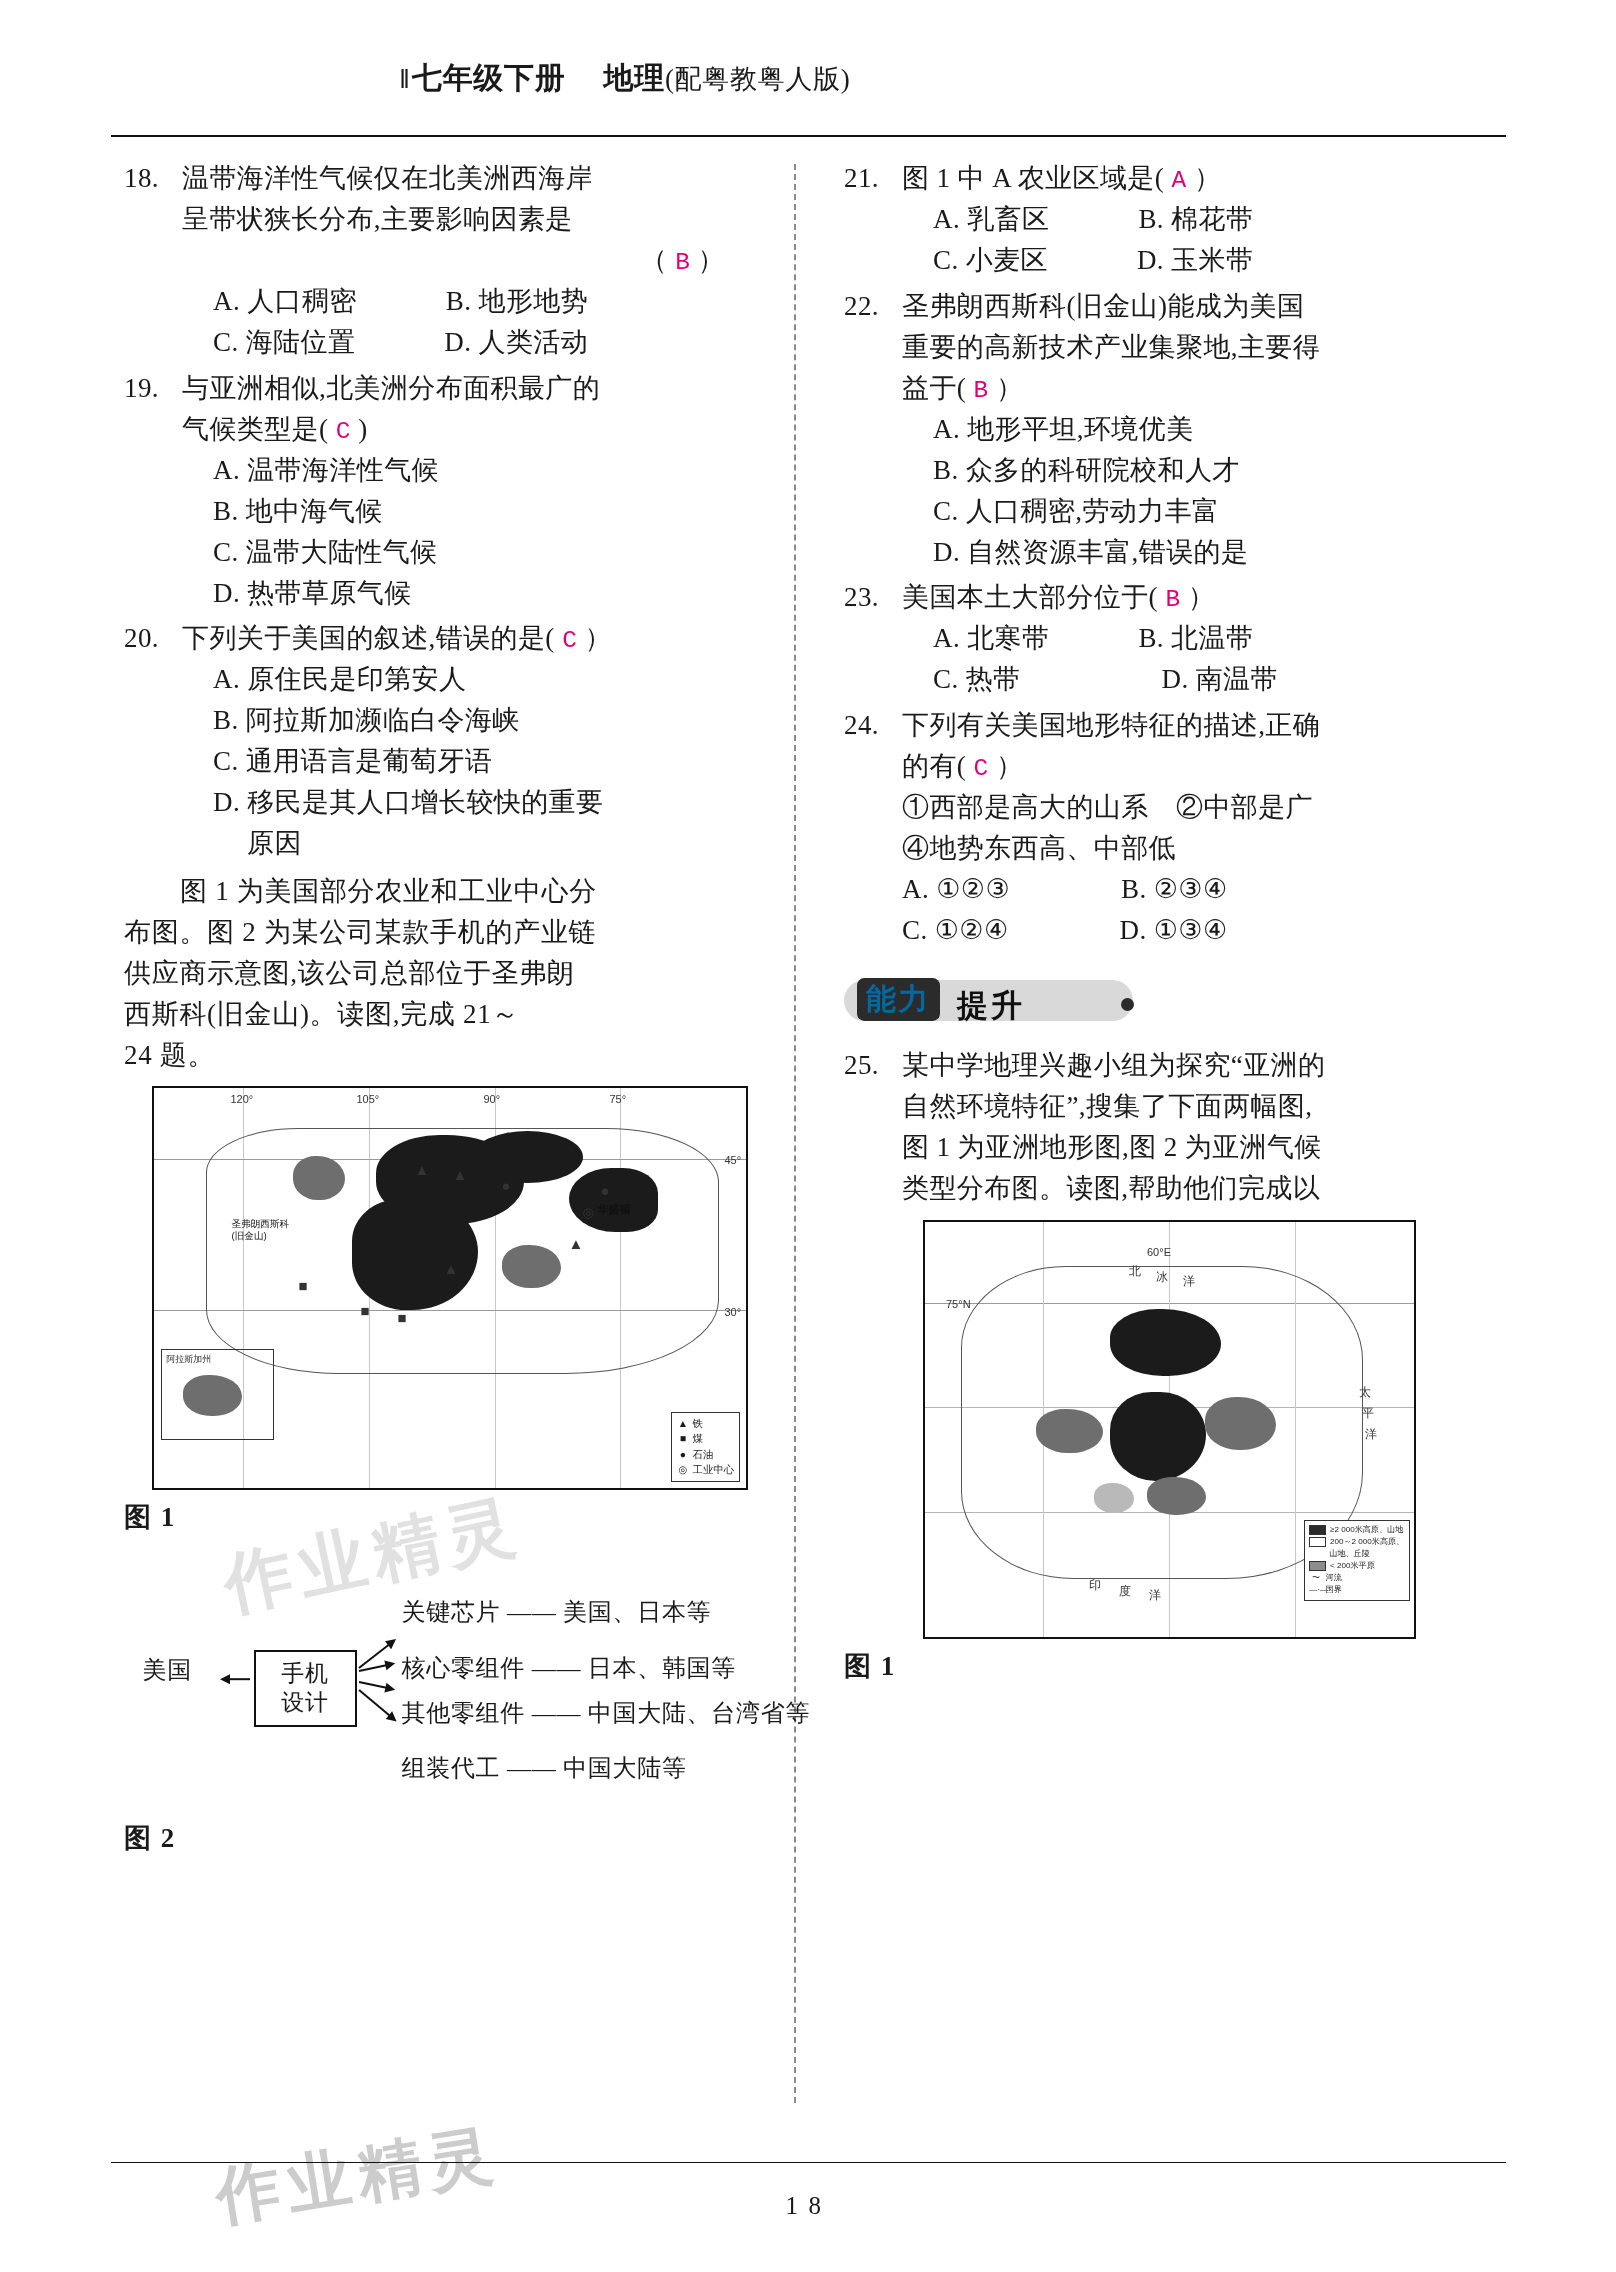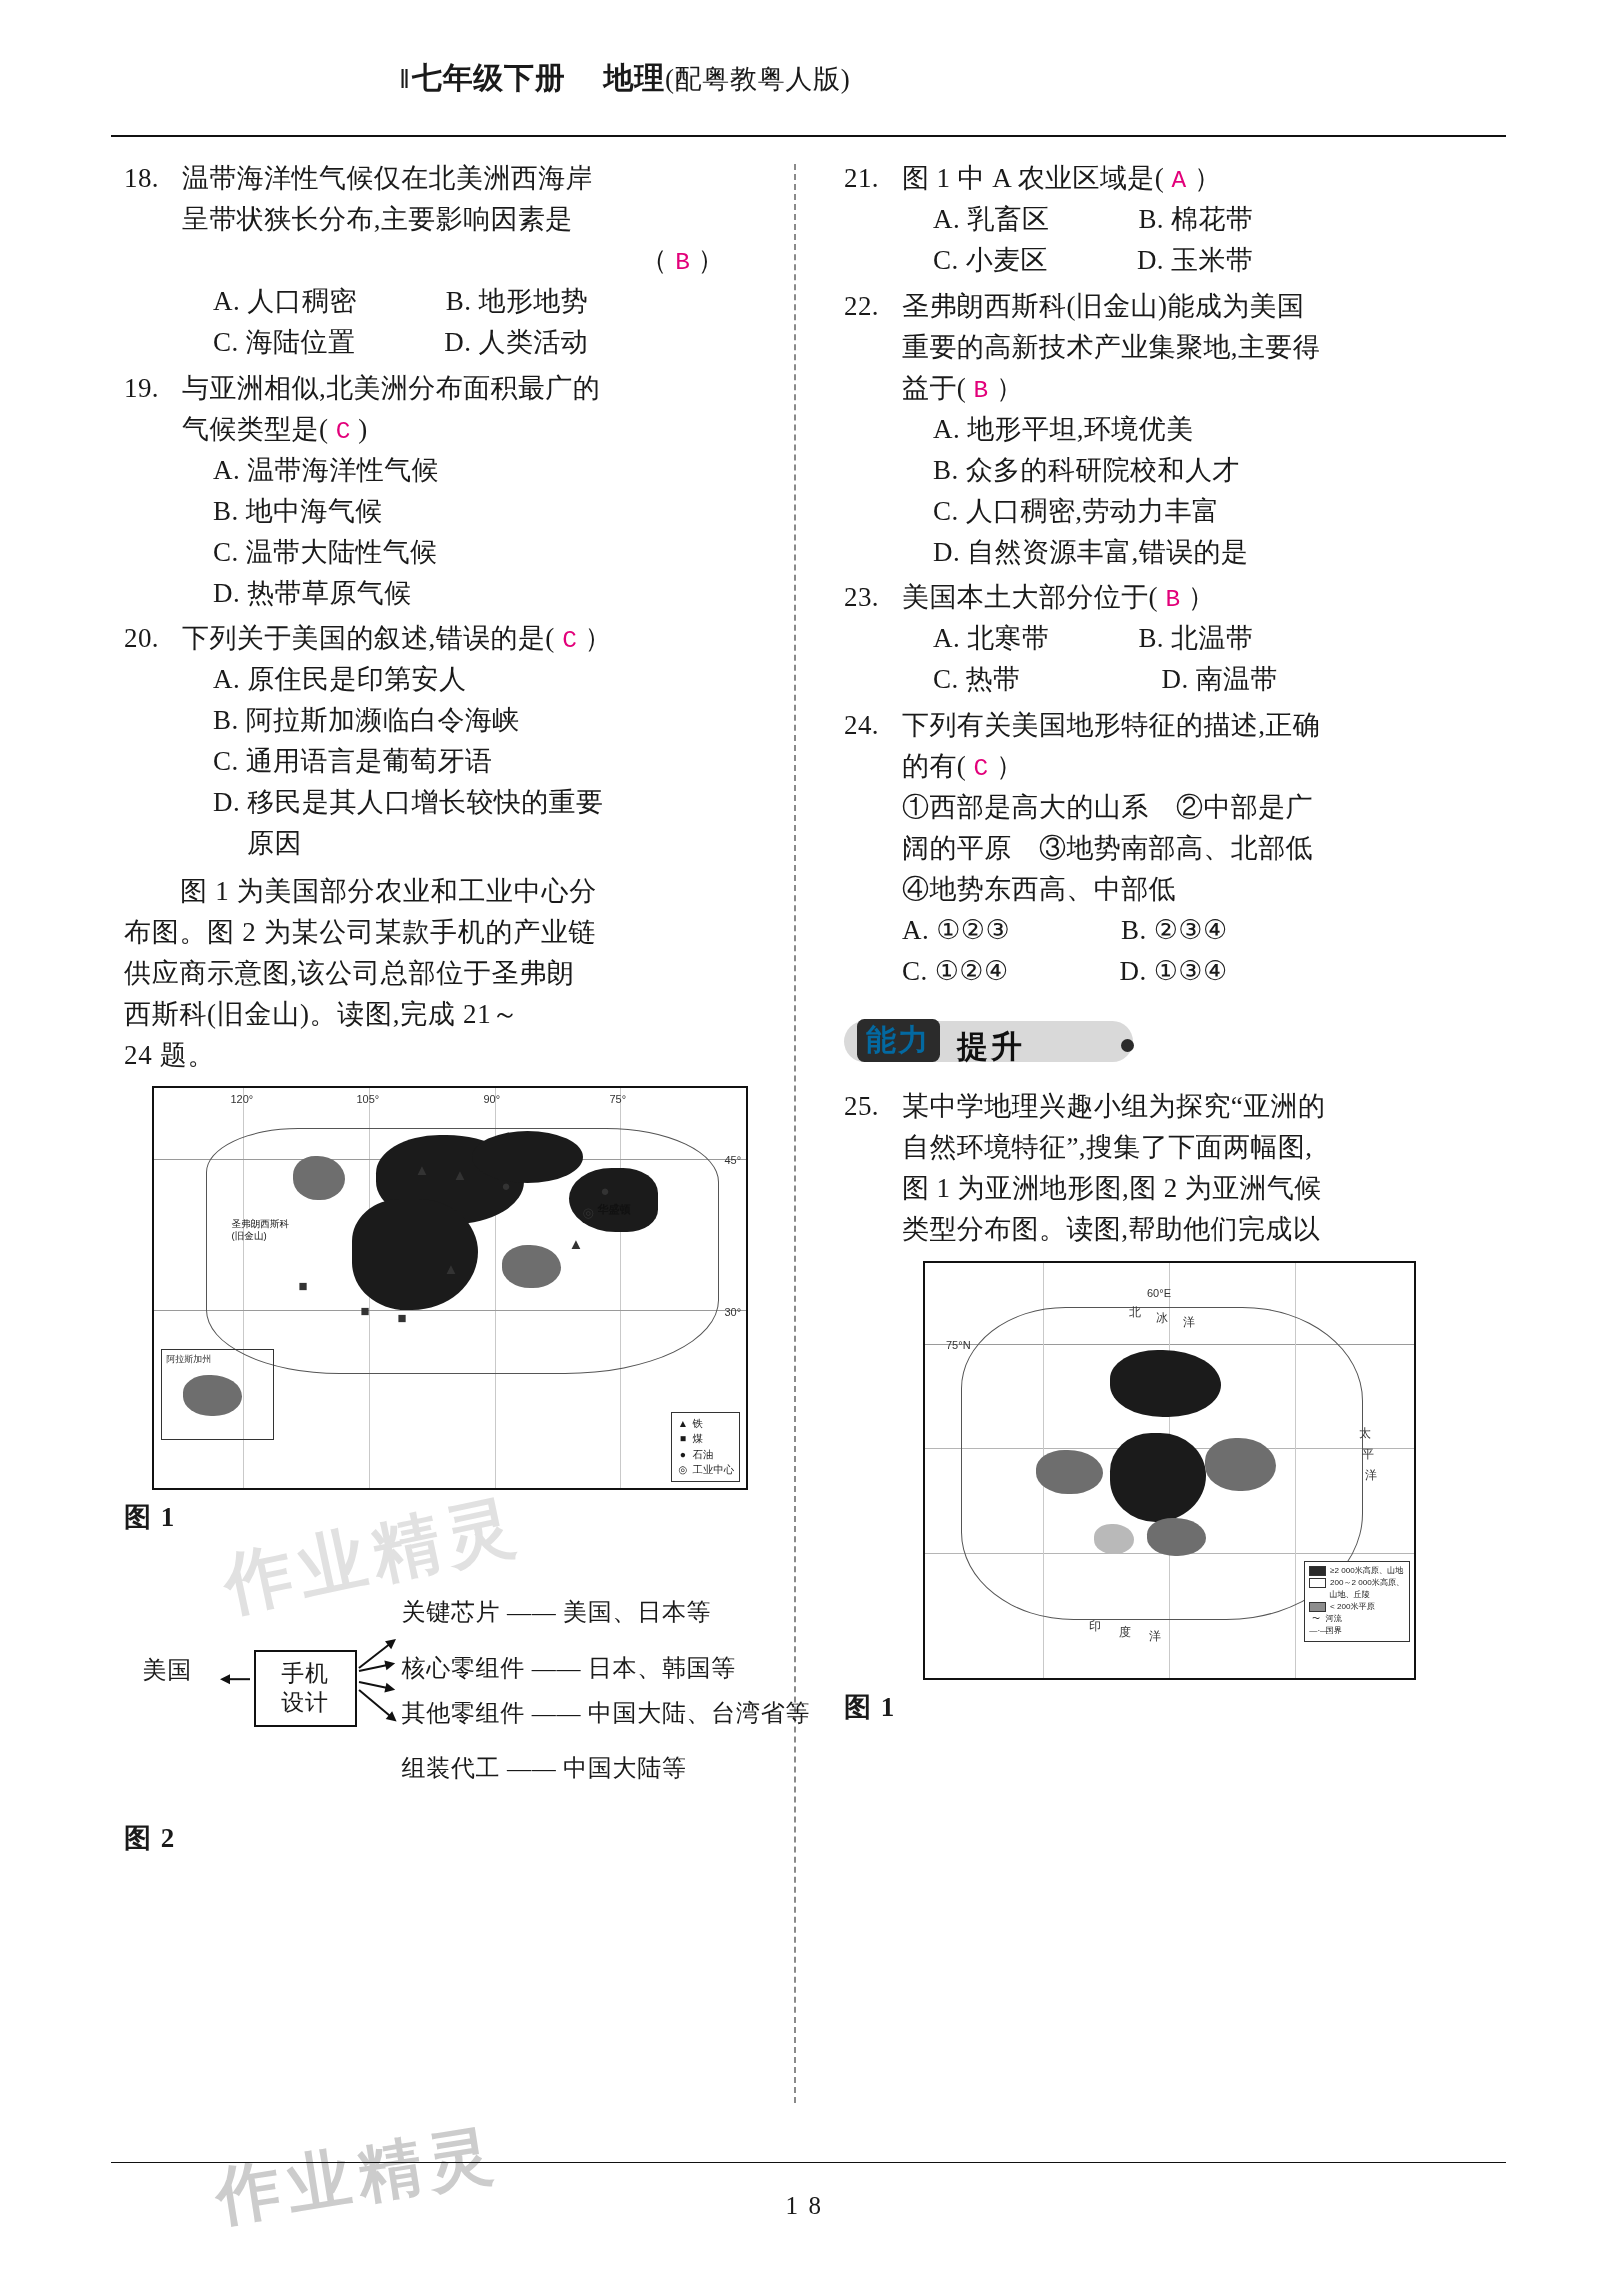--- a/index.html
+++ b/index.html
@@ -502,21 +502,20 @@
       <span class="opt-row"><span>C. 热带</span><span class="o2" style="margin-left:141px">D. 南温带</span></span>
     </div>
 
     <div class="q">
       <span class="q-stem">
         <span class="q-num">24.</span>
         <span>下列有关美国地形特征的描述,正确</span>
       </span>
       <span class="q-line"><span>的有(</span><span class="ans">C</span>）</span>
       <span class="q-line">①西部是高大的山系　②中部是广</span>
-      <span class="q-line">阔的平原　③地势南部高、北部低</span>
       <span class="q-line">④地势东西高、中部低</span>
       <span class="opt-row" style="padding-left:58px"><span>A. ①②③</span><span class="o2" style="margin-left:111px">B. ②③④</span></span>
       <span class="opt-row" style="padding-left:58px"><span>C. ①②④</span><span class="o2" style="margin-left:111px">D. ①③④</span></span>
     </div>
 
     <div class="banner">
       <div class="banner-bg"></div>
       <div class="banner-dark"></div>
       <div class="banner-t1">能力</div>
       <div class="banner-t2">提升</div>

